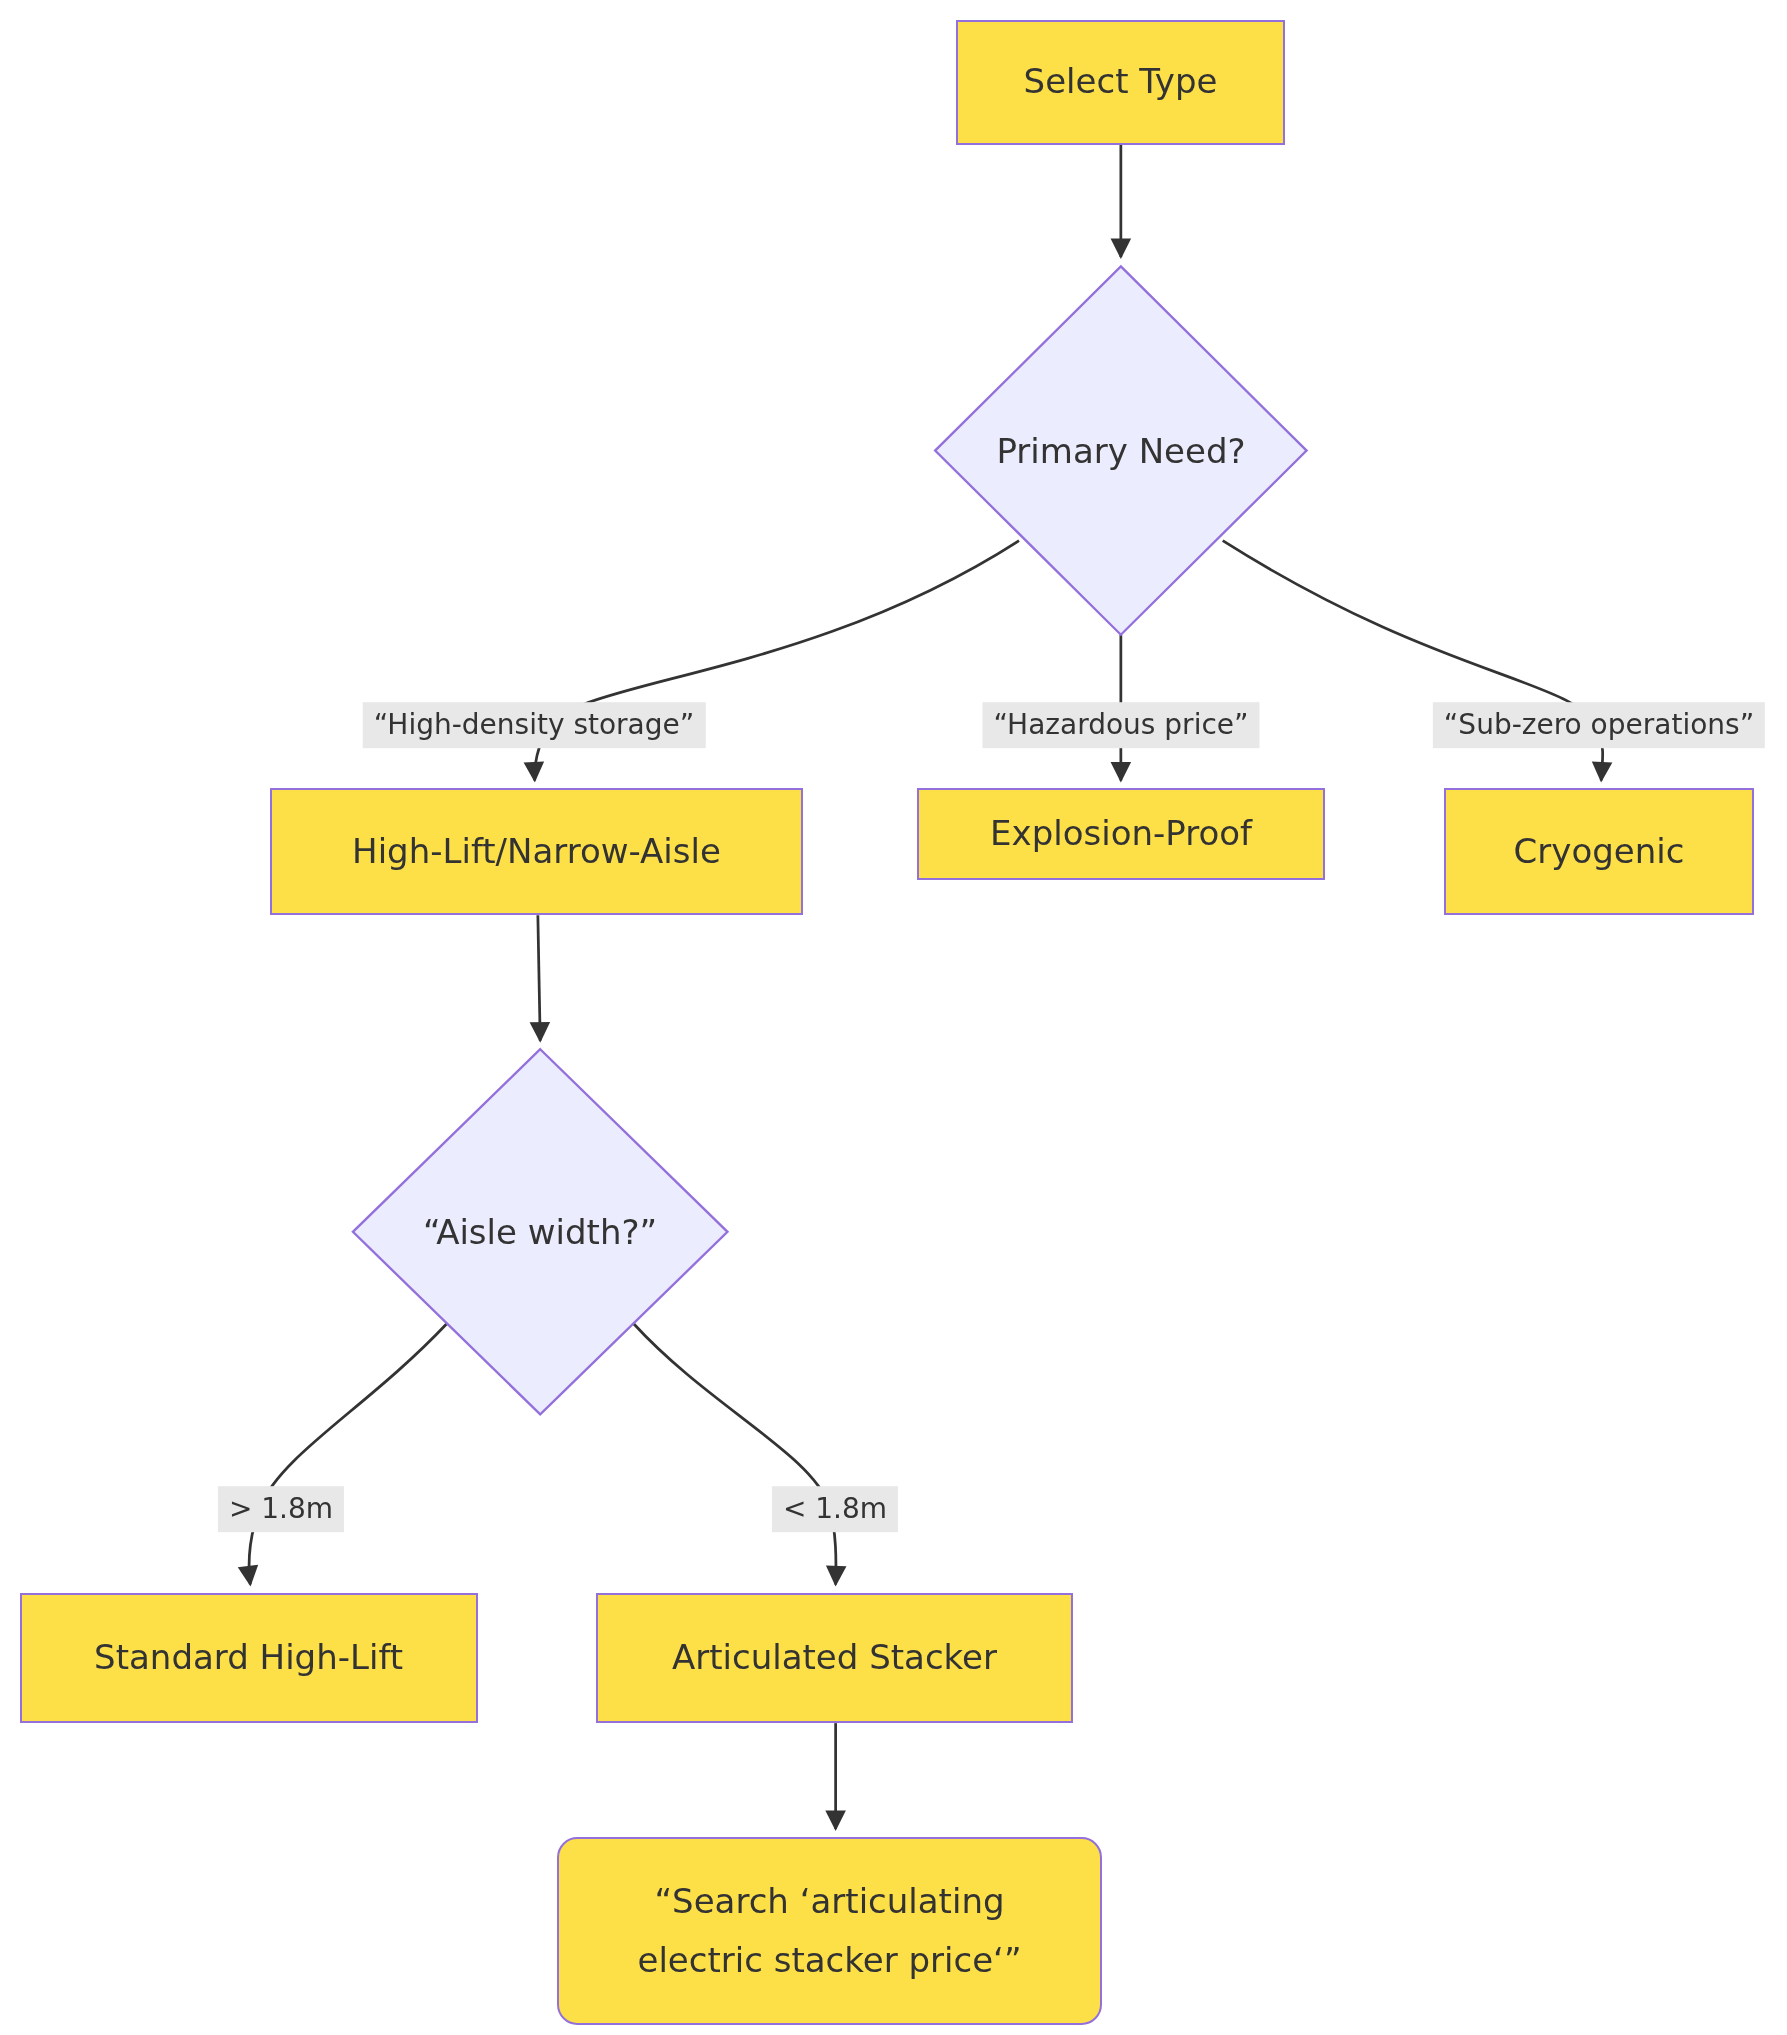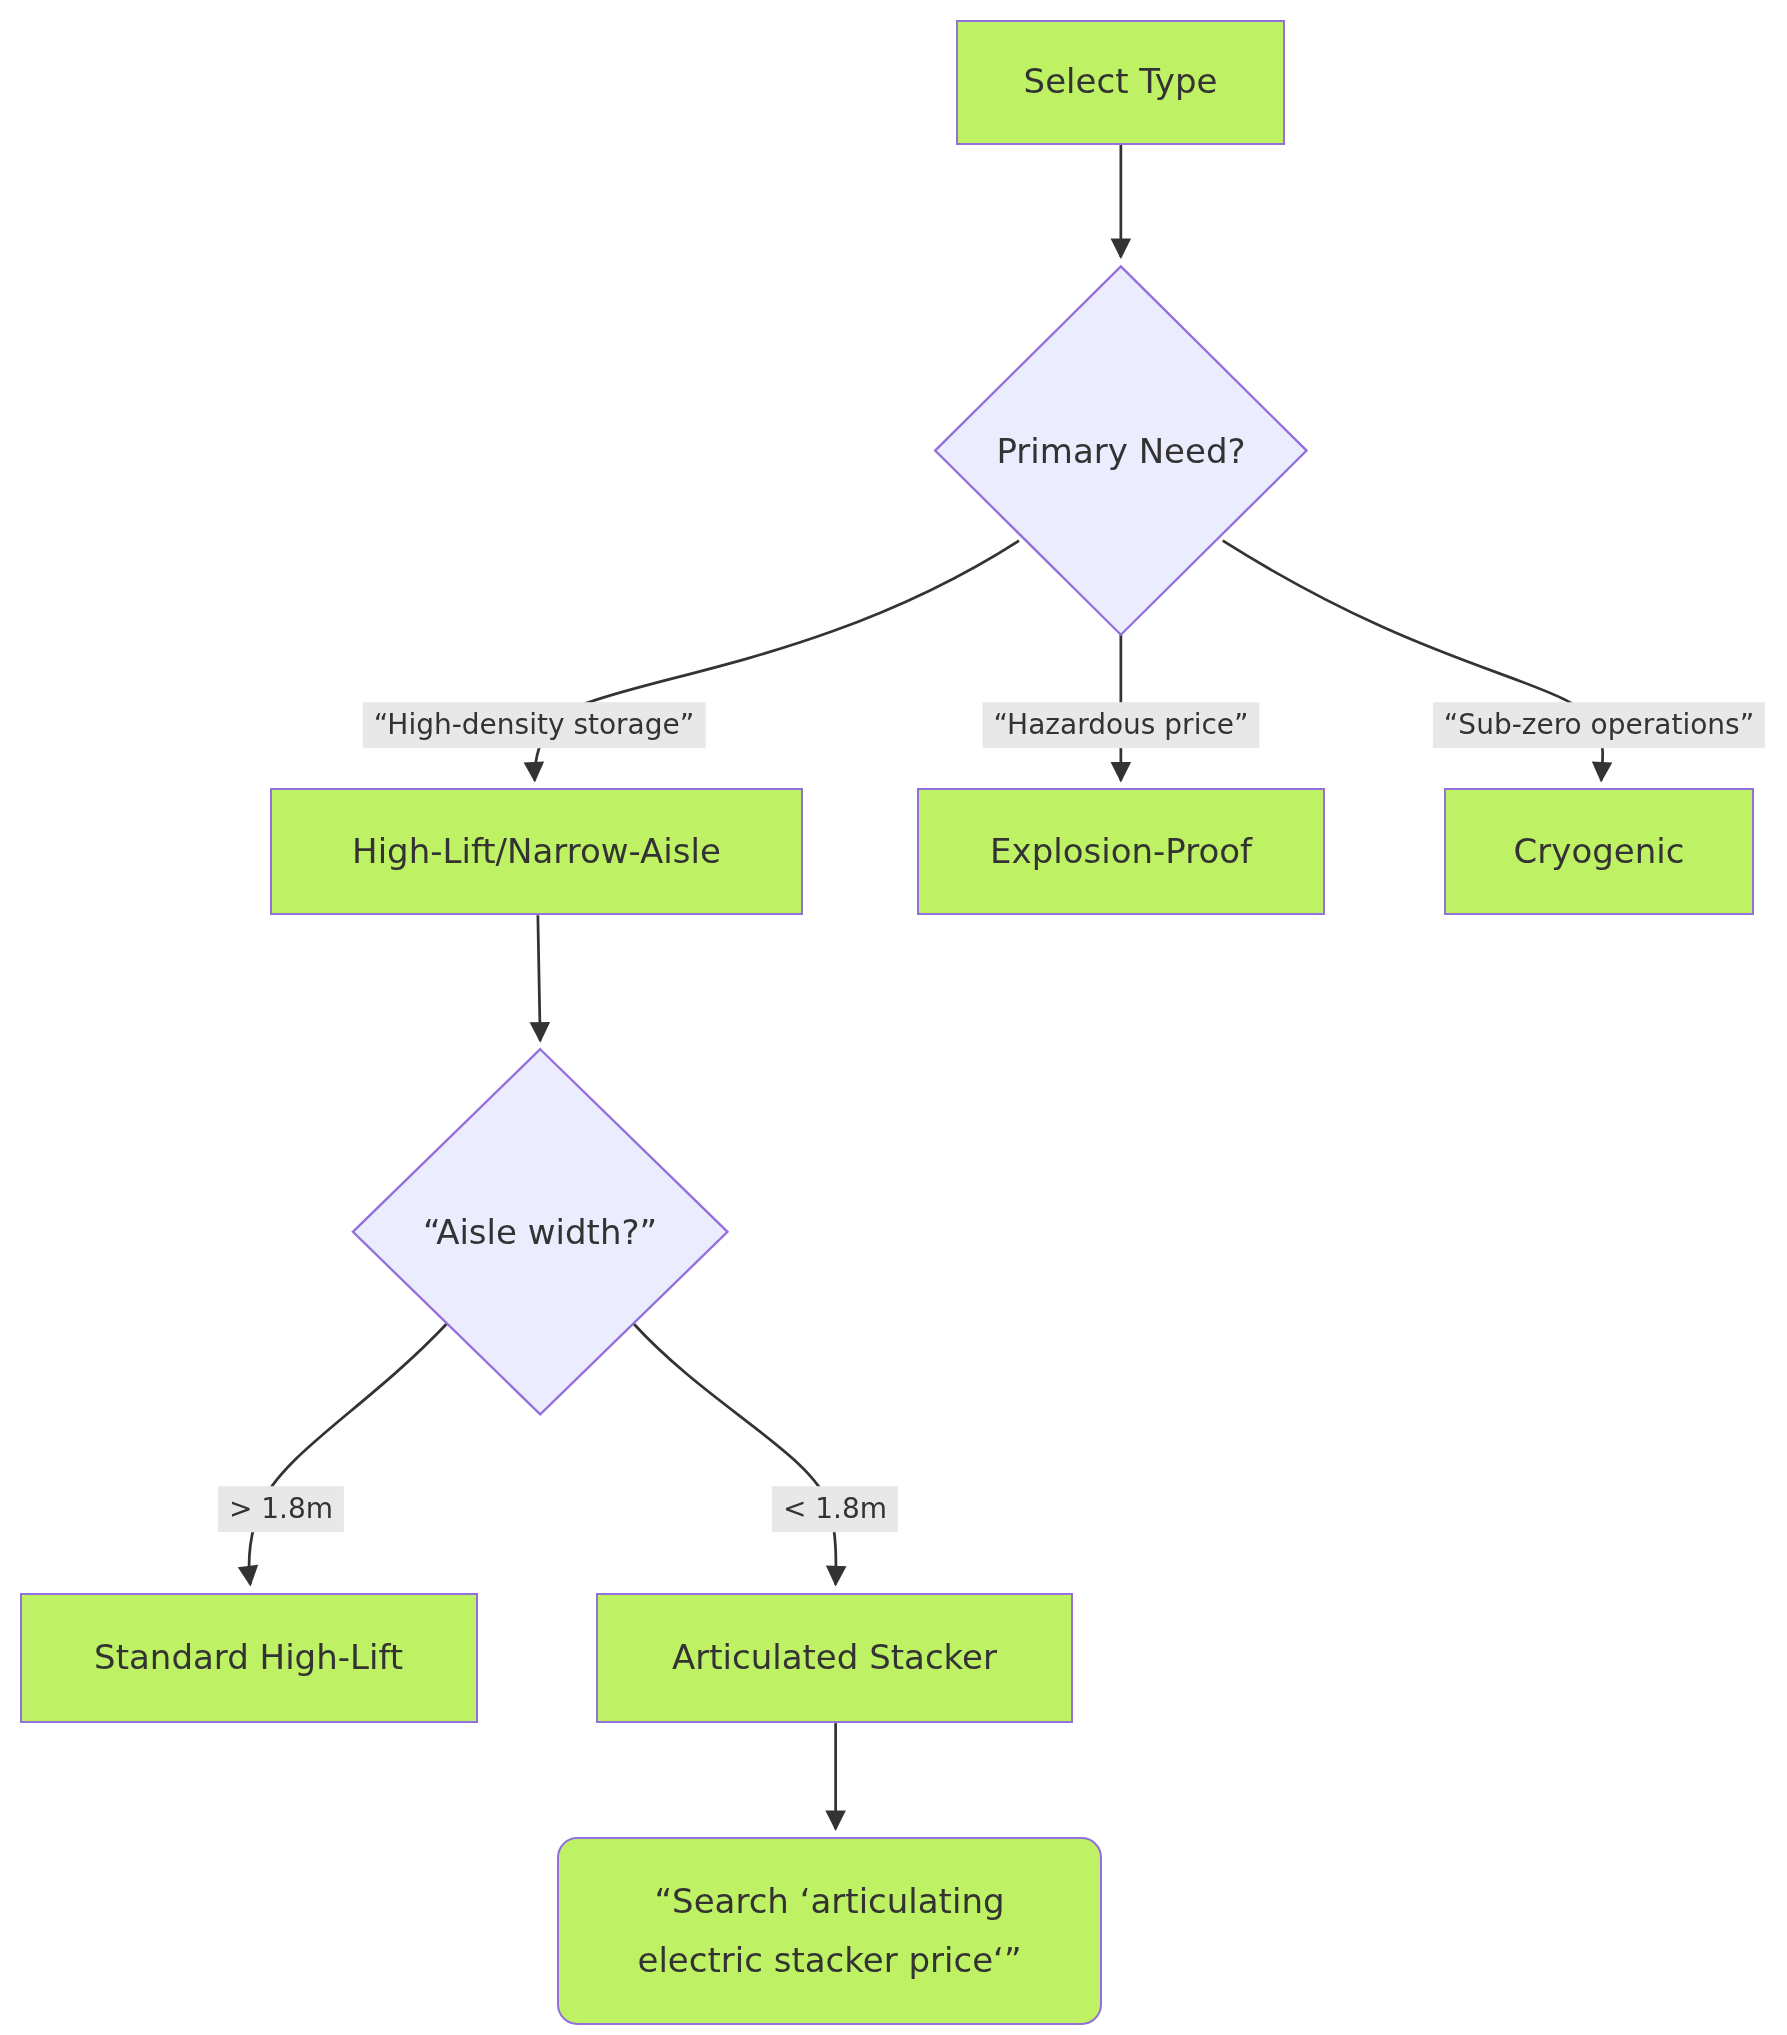--- a/index.html
+++ b/index.html
@@ -22,21 +22,21 @@
     stroke: #333333;
     stroke-width: 3.5px;
   }
   svg.edges polygon.diamond {
     fill: #ECECFF;
     stroke: #9370DB;
     stroke-width: 3px;
   }
   .node {
     position: absolute;
-    background: #bef264;
+    background: #fde047;
     border: 2.4px solid #9370DB;
     box-sizing: border-box;
     display: flex;
     align-items: center;
     justify-content: center;
     text-align: center;
     font-size: 34px;
     line-height: 1.35;
     color: #333333;
   }
@@ -87,21 +87,21 @@
   </svg>
 
   <div class="node" style="left:956px; top:19.6px; width:329px; height:125px;">
     <span>Select Type</span>
   </div>
 
   <div class="node" style="left:270px; top:788px; width:533px; height:127px;">
     <span>High-Lift/Narrow-Aisle</span>
   </div>
 
-  <div class="node" style="left:917px; top:788px; width:408px; height:127px;">
+  <div class="node" style="left:917px; top:788px; width:408px; height:92px;">
     <span>Explosion-Proof</span>
   </div>
 
   <div class="node" style="left:1444px; top:788px; width:310px; height:127px;">
     <span>Cryogenic</span>
   </div>
 
   <div class="node" style="left:19.6px; top:1593px; width:458px; height:130px;">
     <span>Standard High-Lift</span>
   </div>

